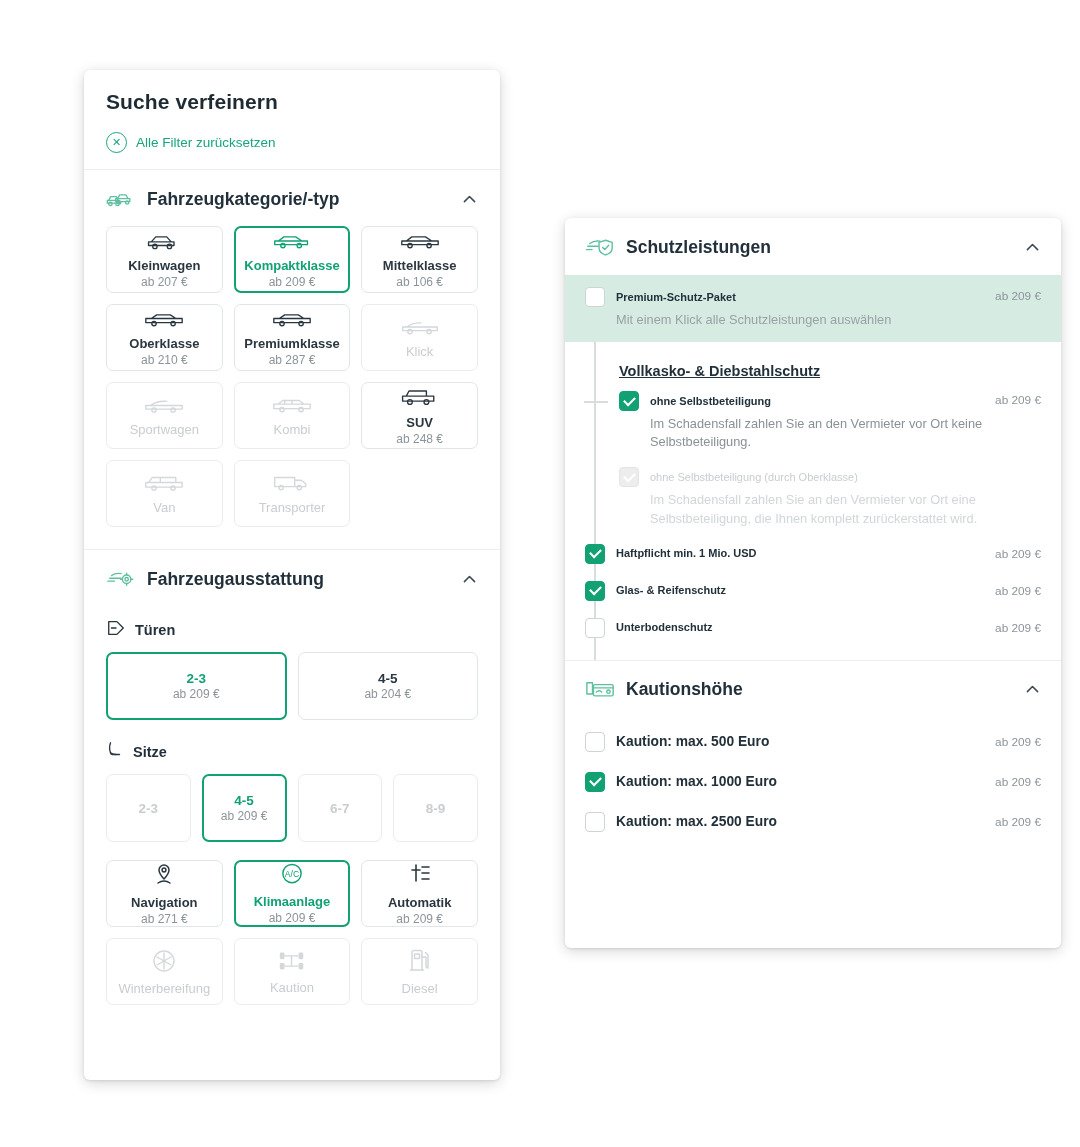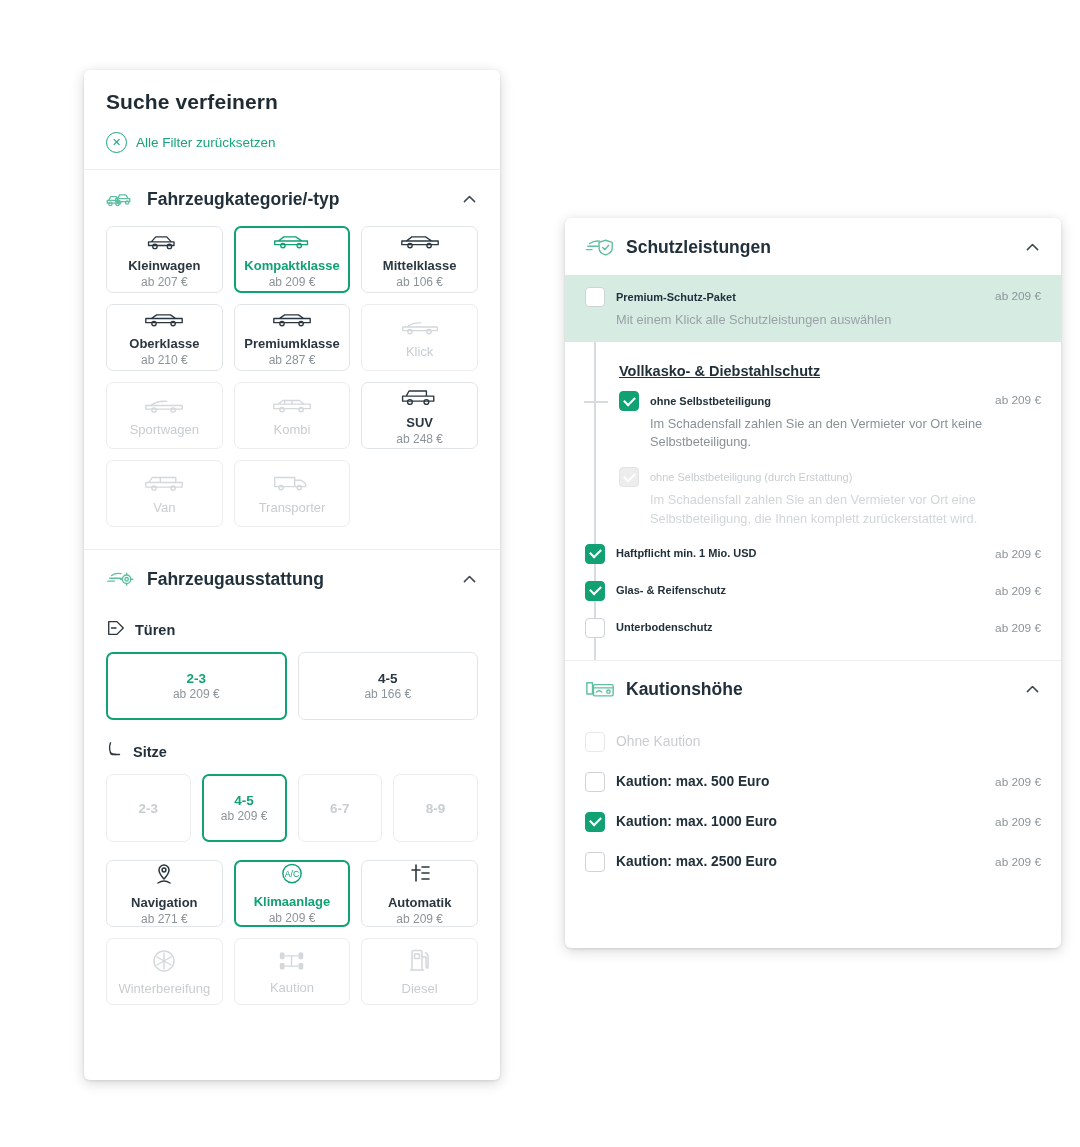--- a/index.html
+++ b/index.html
@@ -327,21 +327,21 @@
       </span>
       <span class="lbl">Türen</span>
     </div>
     <div class="grid2">
       <div class="tile compact selected">
         <span class="t-label">2-3</span>
         <span class="t-price">ab 209 €</span>
       </div>
       <div class="tile compact">
         <span class="t-label">4-5</span>
-        <span class="t-price">ab 166 €</span>
+        <span class="t-price">ab 204 €</span>
       </div>
     </div>
 
     <div class="icon-label-row">
       <span>
         <svg width="18" height="20" viewBox="0 0 20 22" fill="none" stroke="#2b3740" stroke-width="1.5" stroke-linecap="round" stroke-linejoin="round">
           <path d="M5 3 q-2 6 0 11 q0 2 2 2 h8"></path>
             <path d="M5 14 q3 2 6 2"></path>
         </svg>
       </span>
@@ -462,21 +462,21 @@
           </span>
           <span class="opt-price">ab 209 €</span>
         </div>
         <div class="opt-desc" style="padding-left:31px; color:#8a9196;">Im Schadensfall zahlen Sie an den Vermieter vor Ort keine Selbstbeteiligung.</div>
       </div>
 
       <div class="child-row">
         <div class="opt-line">
           <span class="cb dim"></span>
           <span class="opt-text">
-            <span class="opt-name" style="color:#c9cdd0; font-weight:500;">ohne Selbstbeteiligung (durch Erstattung)</span>
+            <span class="opt-name" style="color:#c9cdd0; font-weight:500;">ohne Selbstbeteiligung (durch Oberklasse)</span>
           </span>
         </div>
         <div class="opt-desc" style="padding-left:31px; color:#d2d6d8;">Im Schadensfall zahlen Sie an den Vermieter vor Ort eine Selbstbeteiligung, die Ihnen komplett zurückerstattet wird.</div>
       </div>
 
       <div class="root-row">
         <div class="opt-line" style="align-items:center;">
           <span class="cb checked"></span>
           <span class="opt-name" style="flex:1 1 auto;">Haftpflicht min. 1 Mio. USD</span>
           <span class="opt-price" style="padding-top:0;">ab 209 €</span>
@@ -514,24 +514,20 @@
       </span>
       <span class="sec-title">Kautionshöhe</span>
       <span class="chev">
         <svg viewBox="0 0 20 20" fill="none" stroke="currentColor" stroke-width="1.8" stroke-linecap="round" stroke-linejoin="round">
             <path d="M4 12.5 L10 6.5 L16 12.5"></path>
           </svg>
       </span>
     </div>
 
     <div class="kaut-list">
-      <div class="kaut-row disabled">
-        <span class="cb empty-dim"></span>
-        <span class="nm">Ohne Kaution</span>
-      </div>
       <div class="kaut-row">
         <span class="cb"></span>
         <span class="nm">Kaution: max. 500 Euro</span>
         <span class="pr">ab 209 €</span>
       </div>
       <div class="kaut-row">
         <span class="cb checked"></span>
         <span class="nm">Kaution: max. 1000 Euro</span>
         <span class="pr">ab 209 €</span>
       </div>

